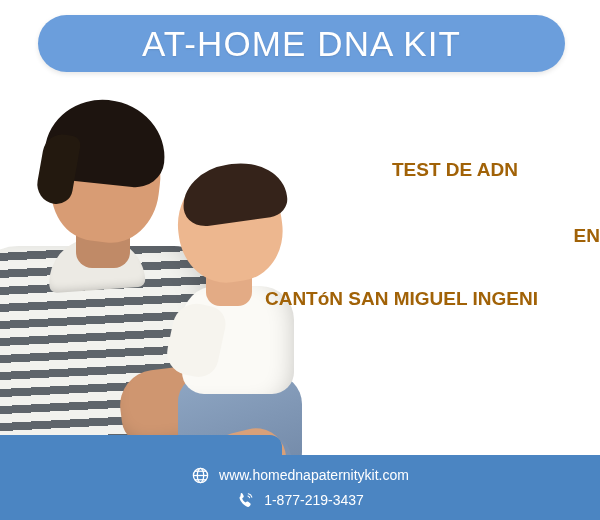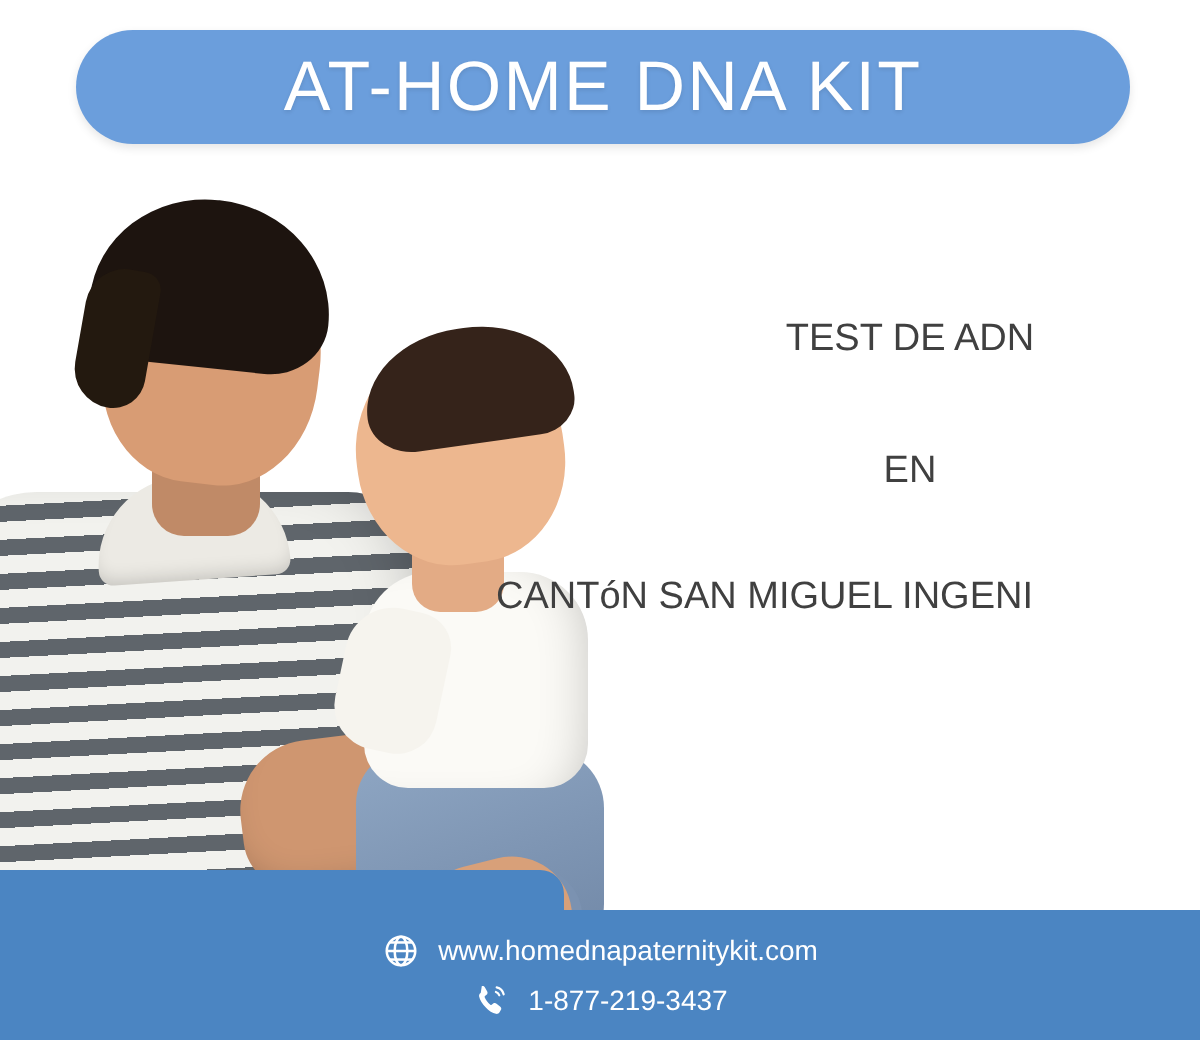--- a/index.html
+++ b/index.html
@@ -218,34 +218,34 @@
   
   #headline-block {
     position: absolute;
     left: 310px;
     top: 160px;
     width: 290px;
     z-index: 5;
     text-align: center;
   }
   .headline-line {
-    color: #404040;
+    color: #a16207;
     font-size: 19px;
-    font-weight: normal;
+    font-weight: bold;
     line-height: 1;
     white-space: nowrap;
   }
   #headline-line-1 { margin: 0 0 0 0; }
-  #headline-line-2 { margin: 47px 0 0 0; }
+  #headline-line-2 { margin: 47px 0 0 0; text-align: right; }
   #headline-line-3 {
     margin: 44px 0 0 0;
     
     position: relative;
     left: -62px;
-    text-align: left;
+    text-align: right;
     padding-left: 0;
   }
 
   
   #footer {
     position: absolute;
     left: 0;
     bottom: 0;
     width: 600px;
     height: 85px;

